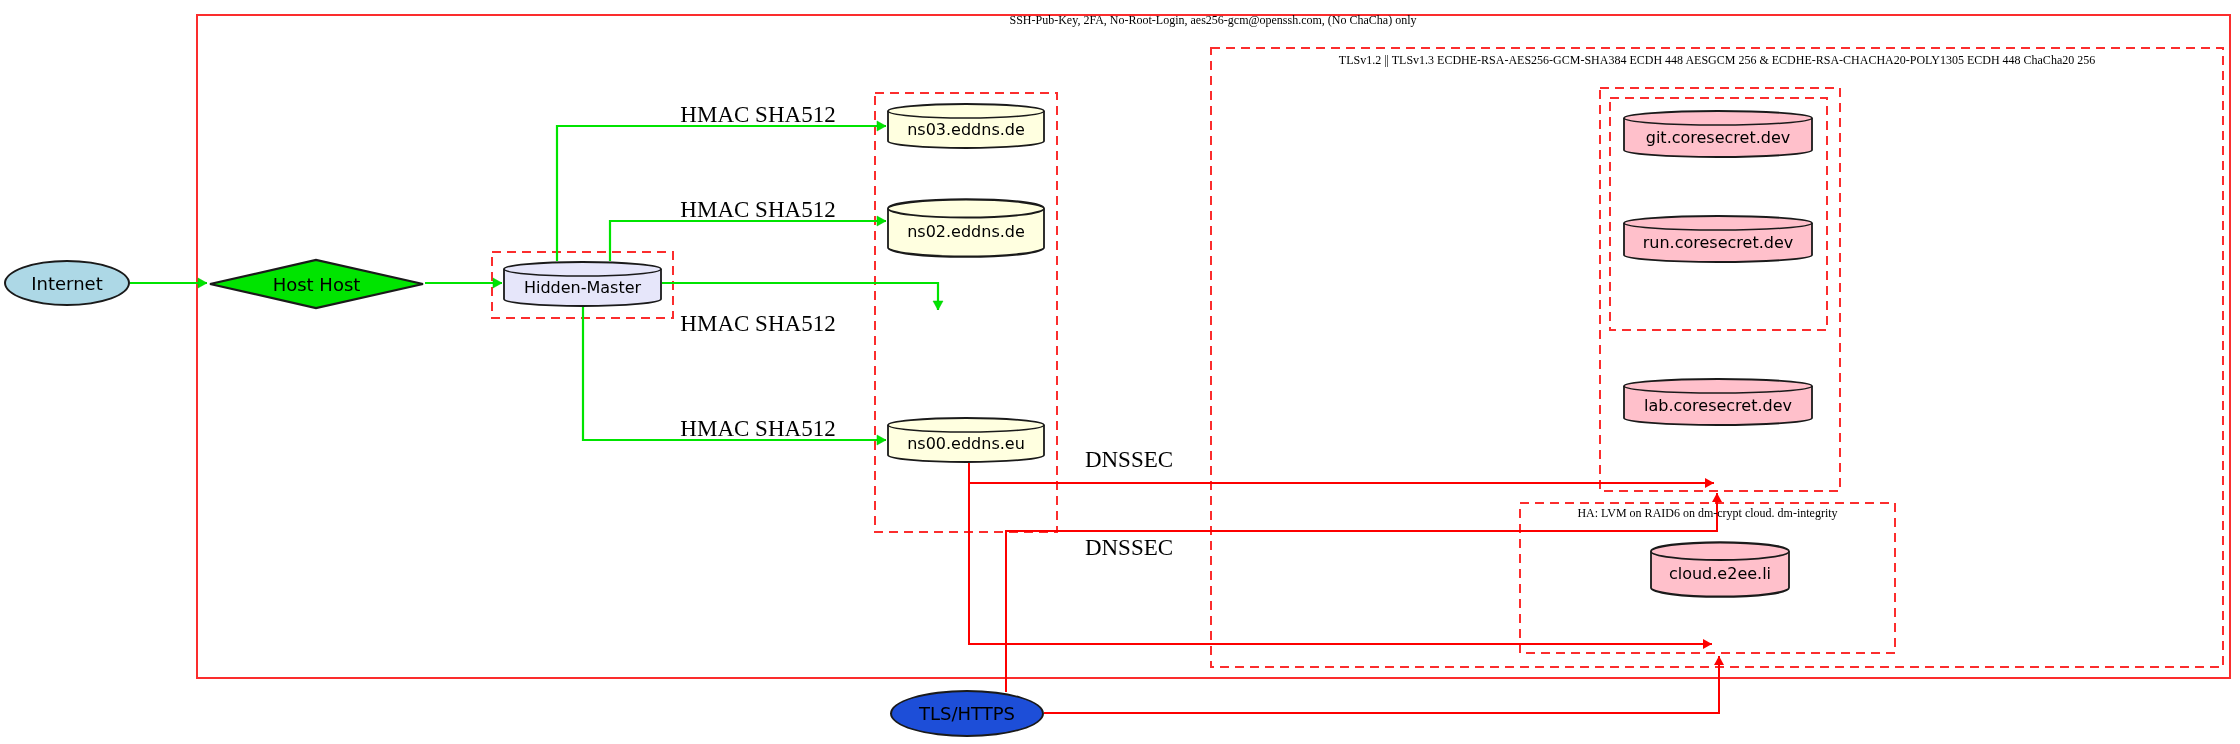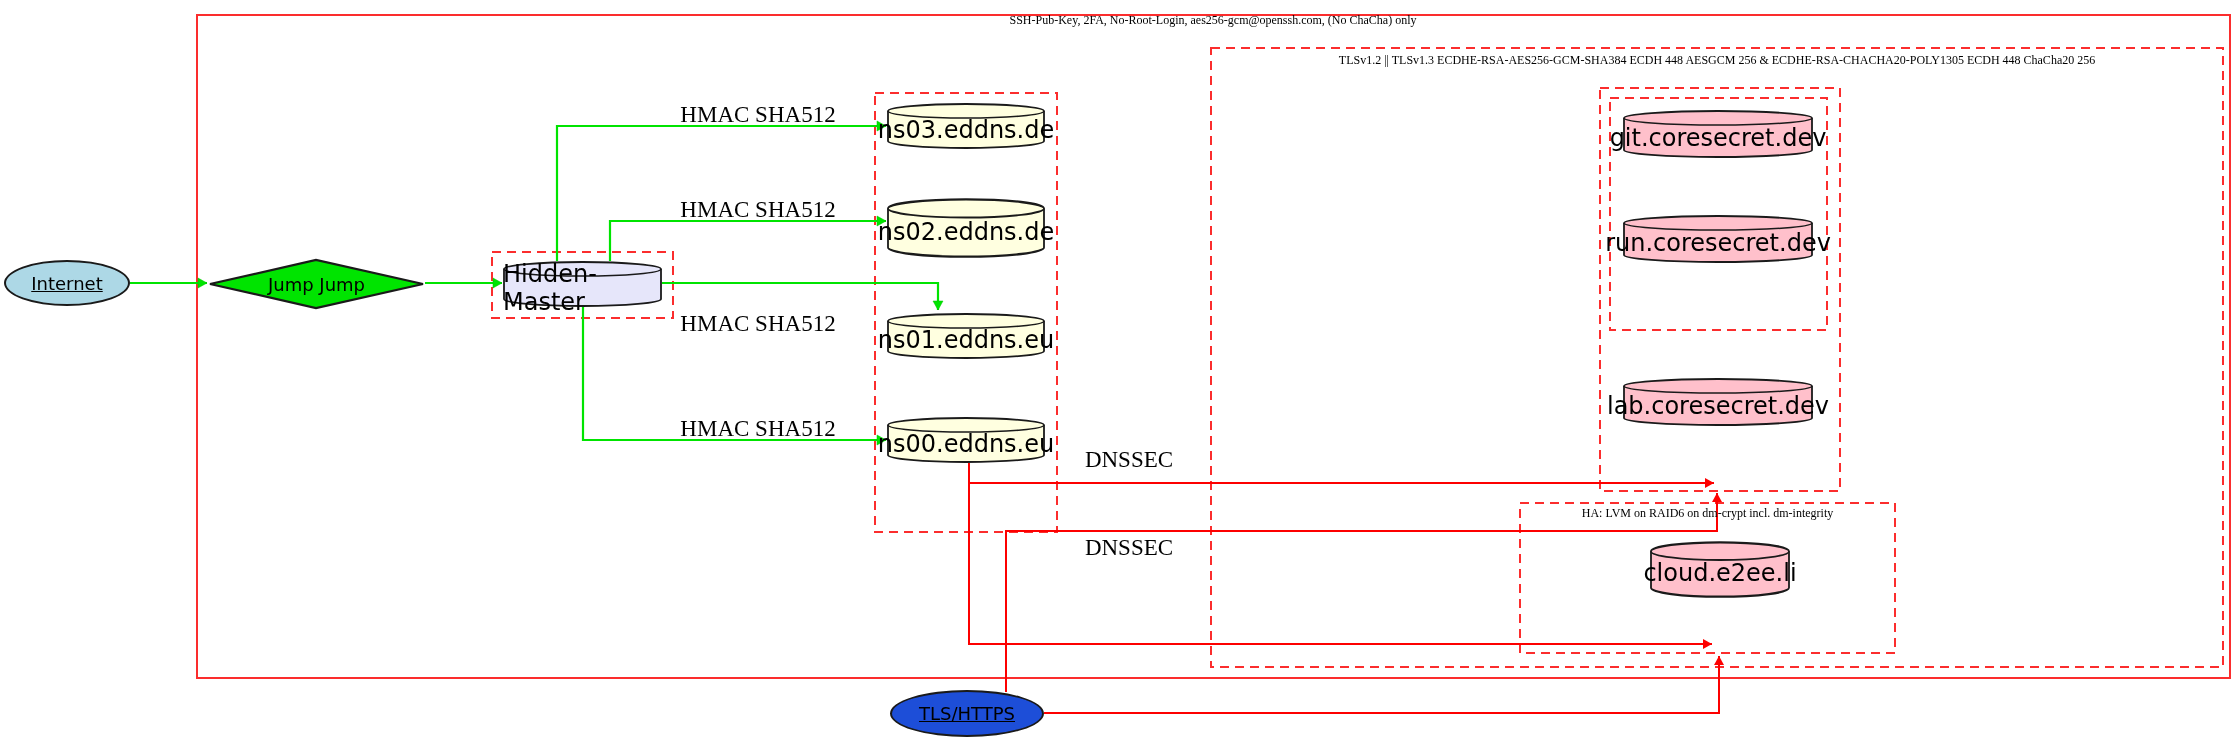--- a/index.html
+++ b/index.html
@@ -4,24 +4,24 @@
 <style>
   html,body{margin:0;padding:0;background:#ffffff;}
   body{width:2240px;height:744px;position:relative;overflow:hidden;
        font-family:"DejaVu Sans","Liberation Sans",sans-serif;}
   #stage{position:absolute;left:0;top:0;width:2240px;height:744px;}
   svg.layer{position:absolute;left:0;top:0;pointer-events:none;}
   marker{overflow:visible;}
 
   .node{position:absolute;display:flex;align-items:center;justify-content:center;
         box-sizing:border-box;color:#000;}
-  .ellipse{border:2px solid #1a1a1a;border-radius:50%;font-size:18px;text-decoration:underline;}
+  .ellipse{border:2px solid #1a1a1a;border-radius:50%;font-size:18px;}
   .cyl{flex-direction:column;}
   .cyl svg{position:absolute;left:0;top:0;width:100%;height:100%;}
-  .cyl .nlabel{position:relative;z-index:2;font-size:24px;padding-top:7px;}
+  .cyl .nlabel{position:relative;z-index:2;font-size:16px;padding-top:7px;}
   .diamond{background:transparent;}
   .diamond .nlabel{position:relative;z-index:2;font-size:18px;}
   .diamond svg{position:absolute;left:0;top:0;}
 
   .lbl{position:absolute;color:#000;text-align:center;white-space:nowrap;}
   .edge-lbl{font-family:Liberation Serif, serif;font-size:23px;line-height:20px;}
   .cluster-lbl{font-family:"Liberation Serif","DejaVu Serif",serif;font-size:12px;line-height:15px;}
 </style>
 </head>
 <body>
@@ -54,41 +54,41 @@
     <path d="M583,307 V440 H886" fill="none" stroke="#00e400" stroke-width="2.2" marker-end="url(#ag)"></path>
 
     <path d="M969,463 V483 H1714" fill="none" stroke="#fd0000" stroke-width="2" marker-end="url(#ar)"></path>
     <path d="M969,463 V644 H1712" fill="none" stroke="#fd0000" stroke-width="2" marker-end="url(#ar)"></path>
     <path d="M1006,692 V531 H1717 V493" fill="none" stroke="#fd0000" stroke-width="2" marker-end="url(#ar)"></path>
     <path d="M1044,713 H1719 V656" fill="none" stroke="#fd0000" stroke-width="2" marker-end="url(#ar)"></path>
   </svg>
 
   <div class="lbl cluster-lbl" style="left:813px;top:13px;width:800px;">SSH-Pub-Key, 2FA, No-Root-Login, aes256-gcm@openssh.com, (No ChaCha) only</div>
   <div class="lbl cluster-lbl" style="left:1216px;top:53px;width:1002px;">TLSv1.2 || TLSv1.3 ECDHE-RSA-AES256-GCM-SHA384 ECDH 448 AESGCM 256 &amp; ECDHE-RSA-CHACHA20-POLY1305 ECDH 448 ChaCha20 256</div>
-  <div class="lbl cluster-lbl" style="left:1522px;top:506px;width:371px;">HA: LVM on RAID6 on dm-crypt incl. dm-integrity</div>
+  <div class="lbl cluster-lbl" style="left:1522px;top:506px;width:371px;">HA: LVM on RAID6 on dm-crypt cloud. dm-integrity</div>
 
   <div class="lbl edge-lbl" style="left:658px;top:105px;width:200px;">HMAC SHA512</div>
   <div class="lbl edge-lbl" style="left:658px;top:200px;width:200px;">HMAC SHA512</div>
   <div class="lbl edge-lbl" style="left:658px;top:314px;width:200px;">HMAC SHA512</div>
   <div class="lbl edge-lbl" style="left:658px;top:419px;width:200px;">HMAC SHA512</div>
   <div class="lbl edge-lbl" style="left:1029px;top:450px;width:200px;">DNSSEC</div>
   <div class="lbl edge-lbl" style="left:1029px;top:538px;width:200px;">DNSSEC</div>
 
   <div class="node ellipse" style="left:4px;top:260px;width:126px;height:46px;background:#add8e6;">
     <span>Internet</span>
   </div>
   <div class="node ellipse" style="left:890px;top:690px;width:154px;height:47px;background:#1d4ed8;">
     <span>TLS/HTTPS</span>
   </div>
 
   <div class="node diamond" style="left:208px;top:258px;width:217px;height:52px;">
     <svg width="217" height="52" viewBox="0 0 217 52">
       <polygon points="2,26 108,2 215,26 108,50" fill="#00e400" stroke="#1a1a1a" stroke-width="2.2"></polygon>
     </svg>
-    <span class="nlabel">Jump Jump</span>
+    <span class="nlabel">Host Host</span>
   </div>
 
   <div class="node cyl" style="left:503px;top:261px;width:159px;height:46px;border-radius:16px;">
     <svg viewBox="0 0 159 46" preserveAspectRatio="none">
         <path d="M1 8 A78.5 7 0 0 1 158 8 L158 38 A78.5 7 0 0 1 1 38 Z" fill="#e6e6fa" stroke="#1a1a1a" stroke-width="1.8"></path>
         <path d="M1 8 A78.5 7 0 0 0 158 8" fill="none" stroke="#1a1a1a" stroke-width="1.5"></path>
       </svg>
     <span class="nlabel">Hidden-Master</span>
   </div>
 
@@ -98,27 +98,20 @@
         <path d="M1 8 A78 7 0 0 0 157 8" fill="none" stroke="#1a1a1a" stroke-width="1.5"></path>
       </svg>
     <span class="nlabel">ns03.eddns.de</span>
   </div>
   <div class="node cyl" style="left:887px;top:198px;width:158px;height:60px;">
     <svg viewBox="0 0 158 46" preserveAspectRatio="none">
         <path d="M1 8 A78 7 0 0 1 157 8 L157 38 A78 7 0 0 1 1 38 Z" fill="#ffffe0" stroke="#1a1a1a" stroke-width="1.8"></path>
         <path d="M1 8 A78 7 0 0 0 157 8" fill="none" stroke="#1a1a1a" stroke-width="1.5"></path>
       </svg>
     <span class="nlabel">ns02.eddns.de</span>
-  </div>
-  <div class="node cyl" style="left:887px;top:313px;width:158px;height:46px;">
-    <svg viewBox="0 0 158 46" preserveAspectRatio="none">
-        <path d="M1 8 A78 7 0 0 1 157 8 L157 38 A78 7 0 0 1 1 38 Z" fill="#ffffe0" stroke="#1a1a1a" stroke-width="1.8"></path>
-        <path d="M1 8 A78 7 0 0 0 157 8" fill="none" stroke="#1a1a1a" stroke-width="1.5"></path>
-      </svg>
-    <span class="nlabel">ns01.eddns.eu</span>
   </div>
   <div class="node cyl" style="left:887px;top:417px;width:158px;height:46px;">
     <svg viewBox="0 0 158 46" preserveAspectRatio="none">
         <path d="M1 8 A78 7 0 0 1 157 8 L157 38 A78 7 0 0 1 1 38 Z" fill="#ffffe0" stroke="#1a1a1a" stroke-width="1.8"></path>
         <path d="M1 8 A78 7 0 0 0 157 8" fill="none" stroke="#1a1a1a" stroke-width="1.5"></path>
       </svg>
     <span class="nlabel">ns00.eddns.eu</span>
   </div>
 
   <div class="node cyl" style="left:1623px;top:110px;width:190px;height:48px;">

